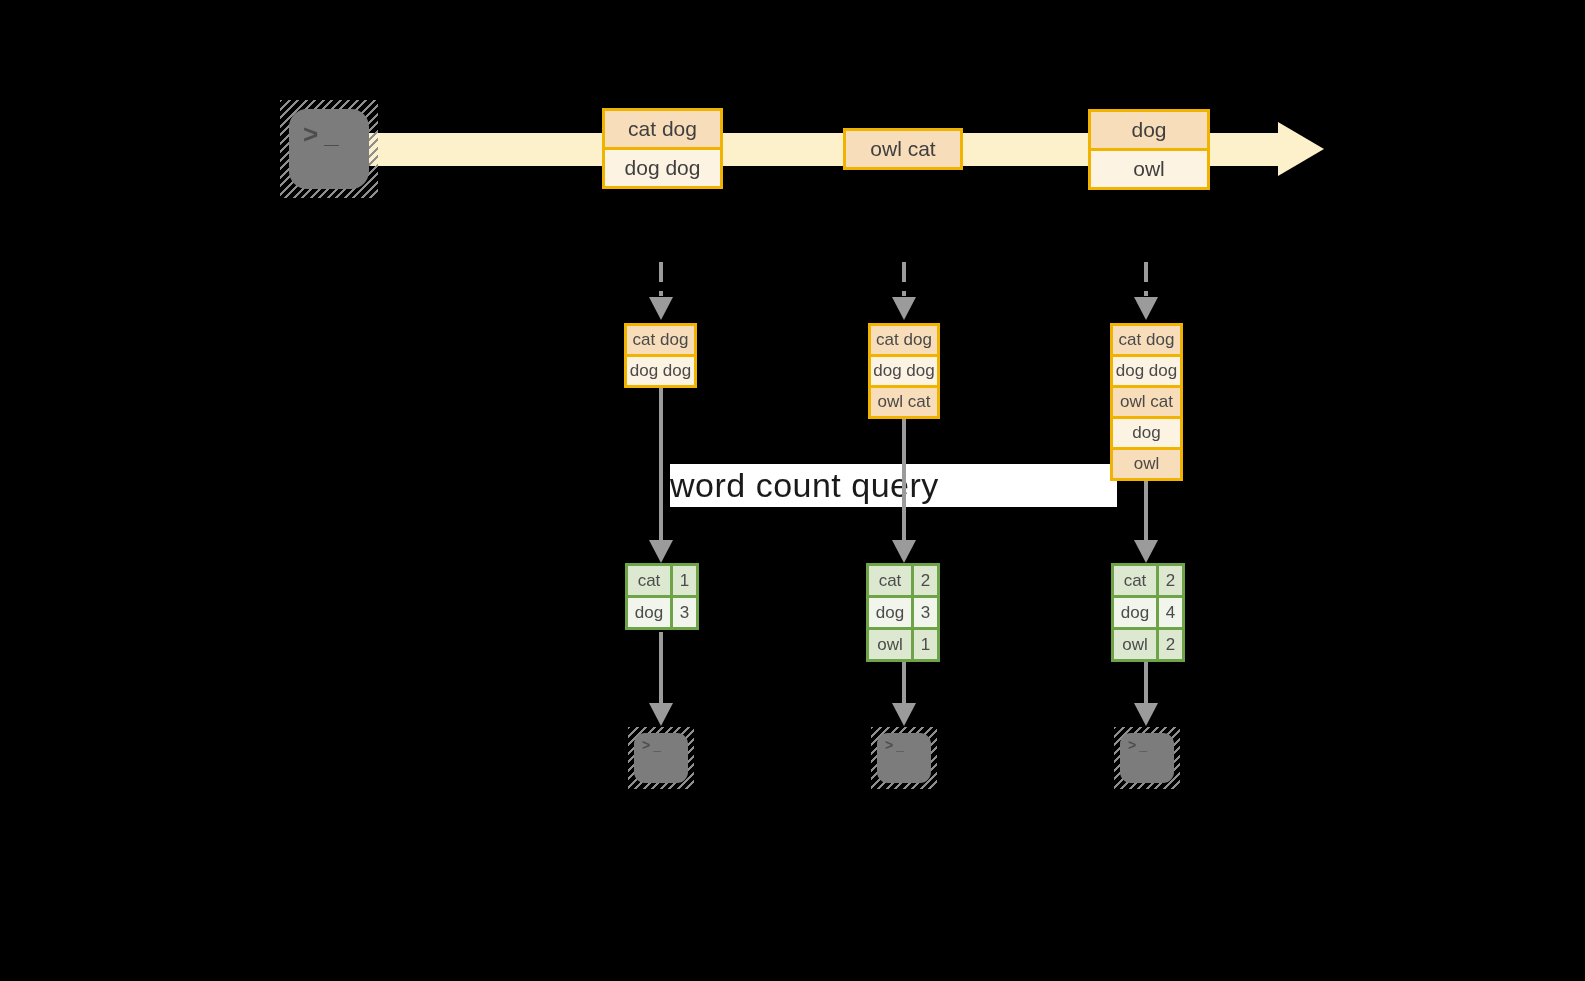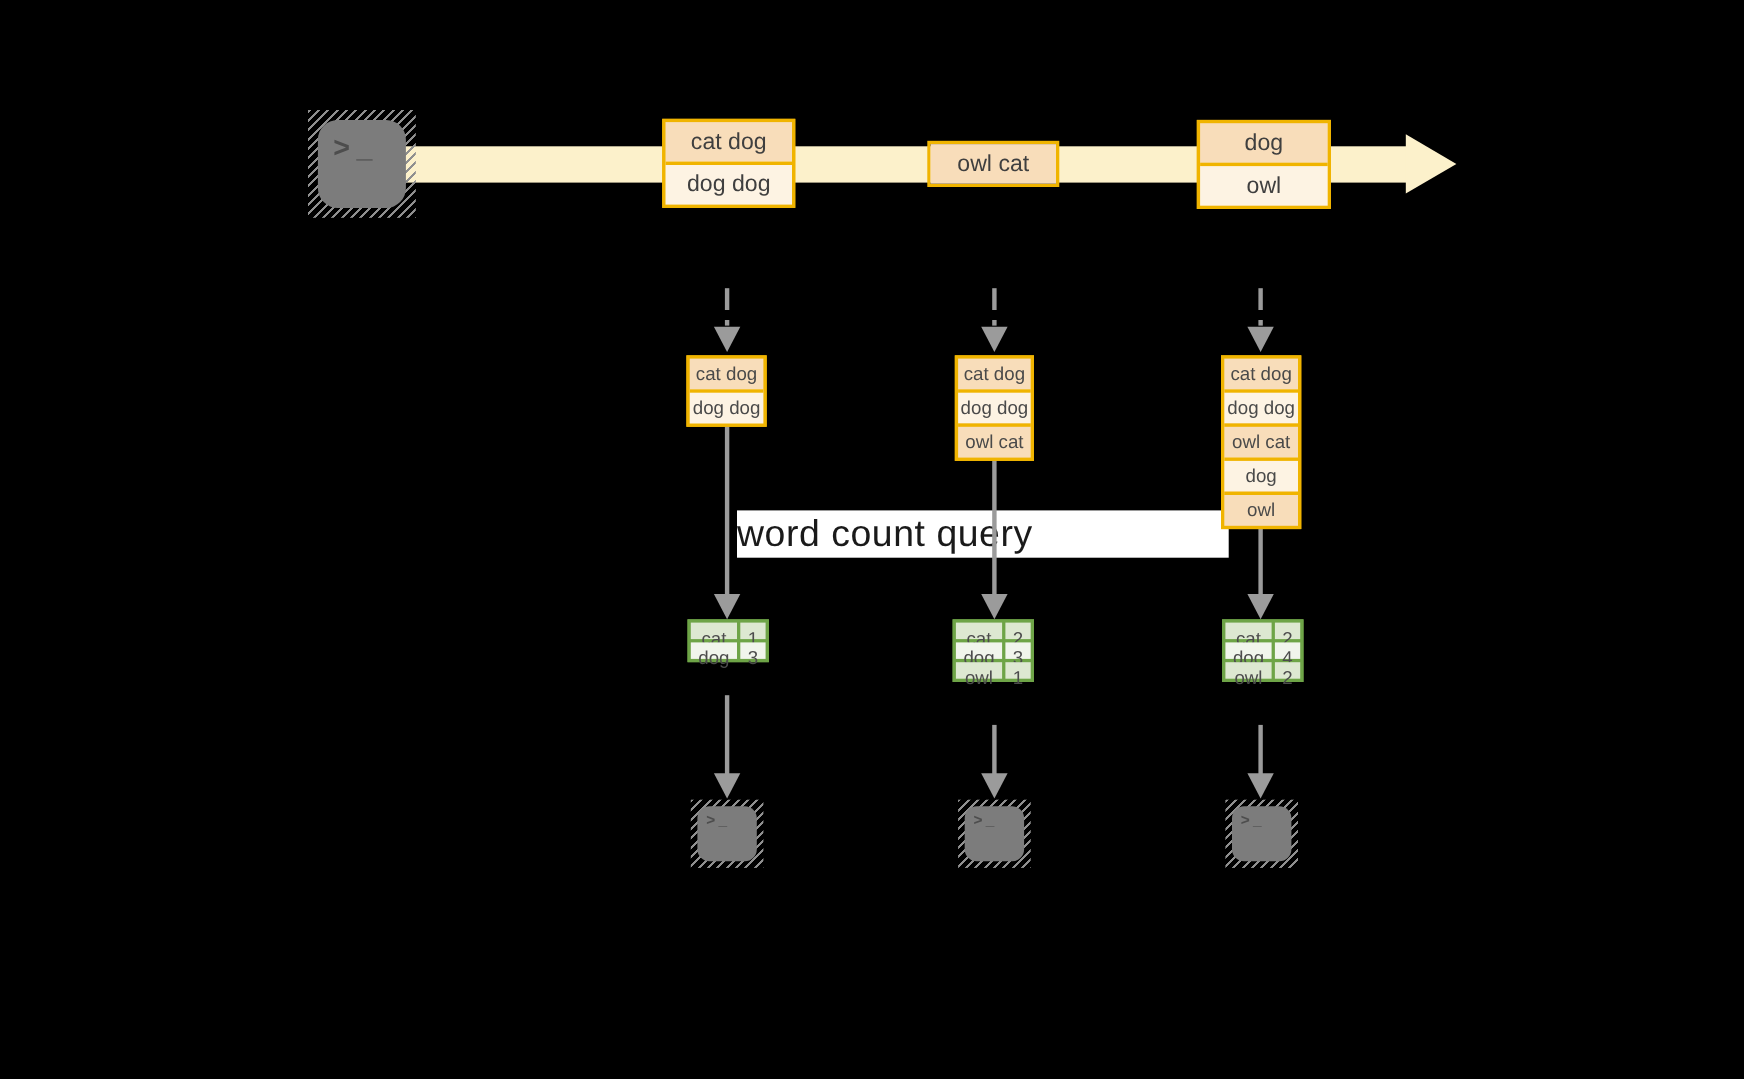--- a/index.html
+++ b/index.html
@@ -28,21 +28,21 @@
     display:flex;align-items:center;justify-content:flex-start;}
   .query-band span{font-size:34px;color:#1a1a1a;letter-spacing:0.5px;}
   
   .arrow-line{position:absolute;width:4px;background:#9b9b9b;z-index:2;}
   .arrow-line.dashed{background:repeating-linear-gradient(to bottom,#9b9b9b 0 20px,transparent 20px 29px);}
   .arrow-head{position:absolute;width:0;height:0;z-index:2;
     border-left:12px solid transparent;border-right:12px solid transparent;border-top:23px solid #9b9b9b;}
   
   .wc-table{position:absolute;z-index:3;display:grid;grid-template-columns:42px 23px;gap:3px;
     background:#6ea447;border:3px solid #6ea447;}
-  .wc-cell{height:15px;line-height:29px;text-align:center;font-size:17px;color:#4c4c4c;}
+  .wc-cell{height:29px;line-height:29px;text-align:center;font-size:17px;color:#4c4c4c;}
   .wc-cell.dark{background:#dde8d1;}
   .wc-cell.light{background:#f1f5ec;}
   
   .term{position:absolute;z-index:3;}
   .term-hatch{position:absolute;left:0;top:0;right:0;bottom:0;
     background:repeating-linear-gradient(135deg,#8f8f8f 0 2px,rgba(0,0,0,0) 2px 6px);}
   .term-body{position:absolute;background:#7c7c7c;}
   .term-lg .term-body{left:9px;top:9px;right:9px;bottom:9px;border-radius:18px;}
   .term-sm .term-body{left:6px;top:6px;right:6px;bottom:6px;border-radius:11px;}
   .term-glyph{position:absolute;color:#4d4d4d;font-weight:700;white-space:nowrap;}

